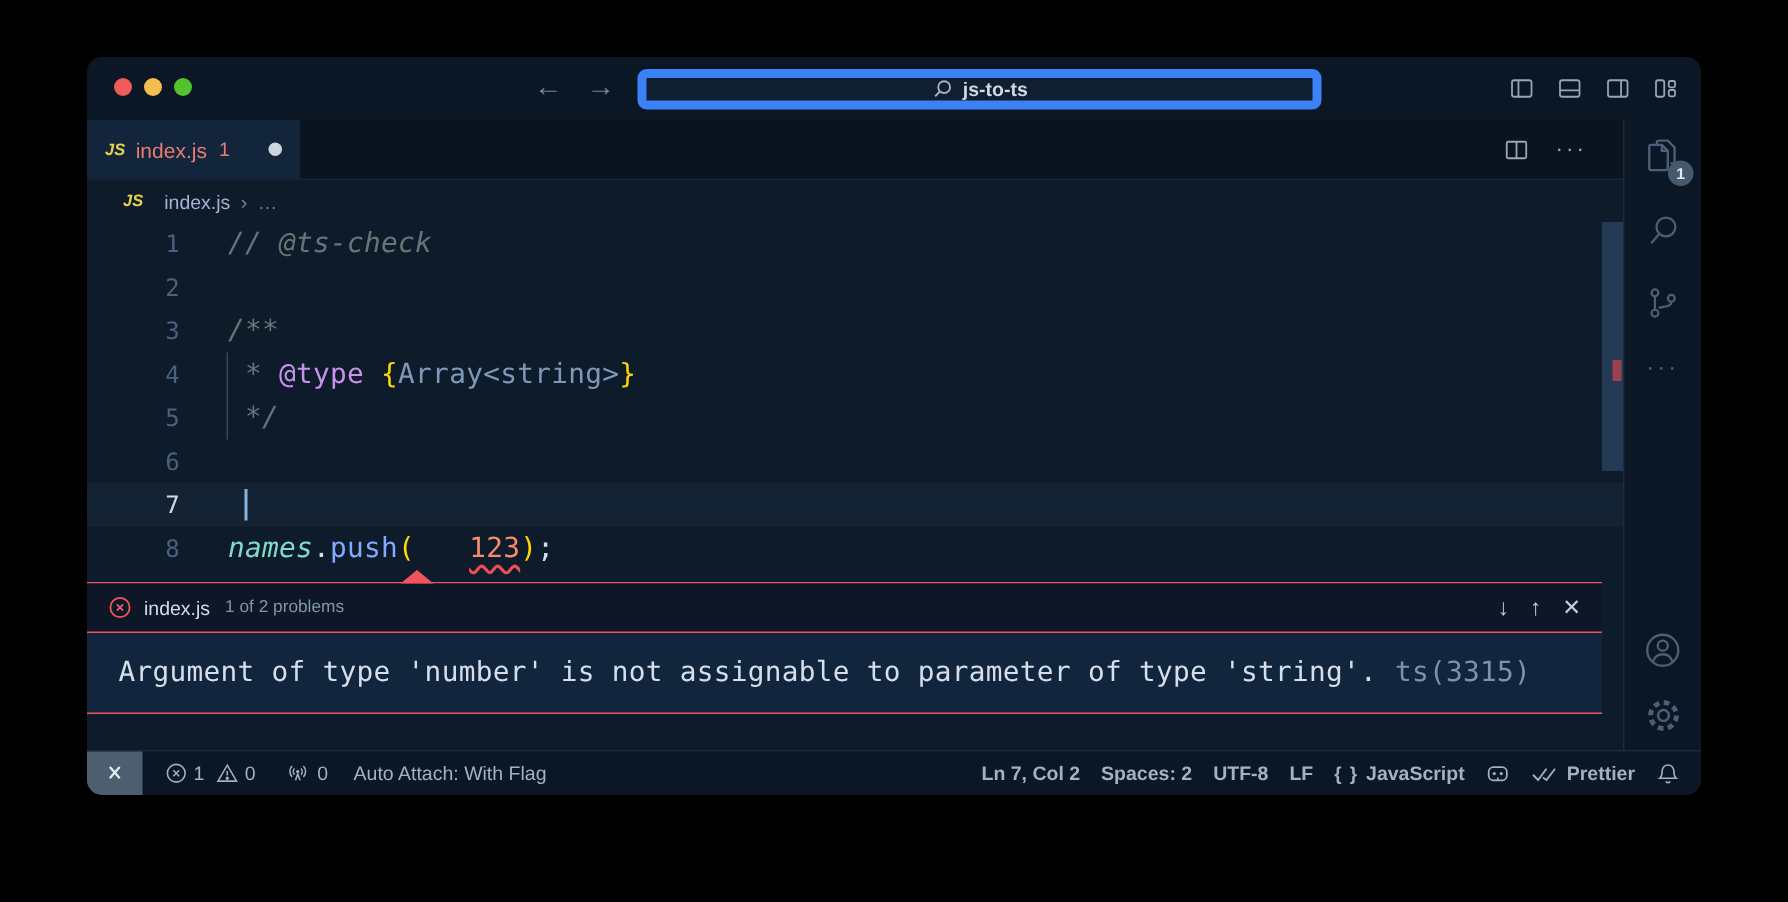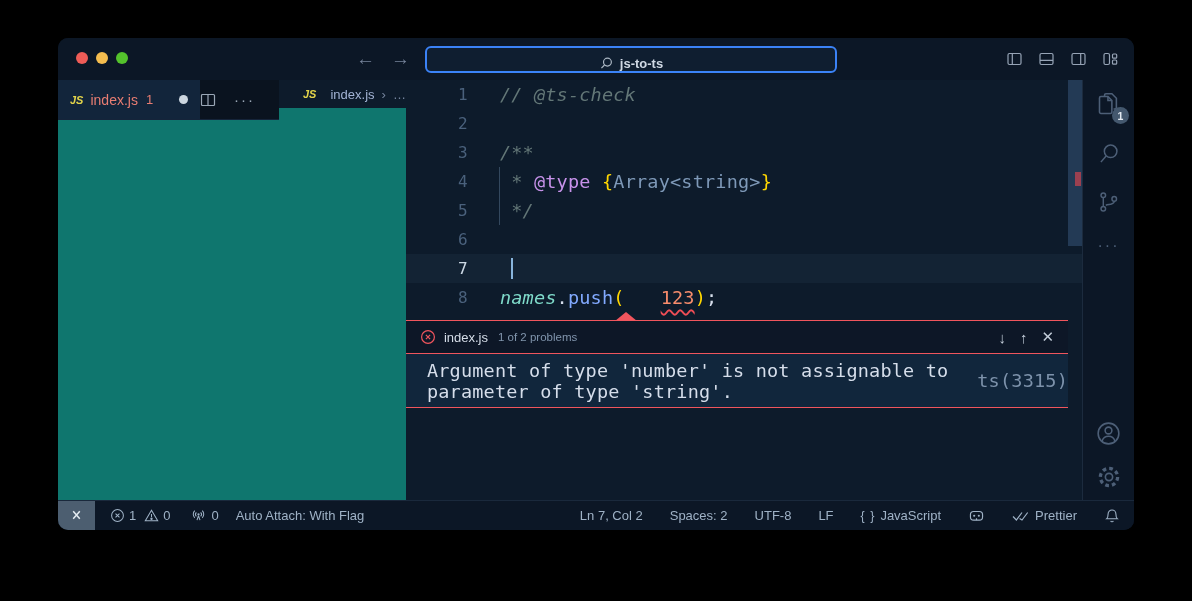--- a/index.html
+++ b/index.html
@@ -13,30 +13,30 @@
   
   .titlebar { height:42px; flex:none; position:relative; background:#0c1726; }
   .traffic { position:absolute; left:18px; top:14px; display:flex; gap:8px; }
   .light { width:12px; height:12px; border-radius:50%; }
   .light.red { background:#ee5c57; }
   .light.yellow { background:#f5bd4f; }
   .light.green { background:#54c22c; }
   .nav-arrows { position:absolute; left:298px; top:0; height:42px; display:flex; align-items:center; gap:16px;
     color:#76839a; font-size:19px; }
   .nav-arrows span { cursor:default; }
-  .cmd-center { position:absolute; left:367px; top:8px; width:412px; height:27px;
-    background:#0f1e30; border:2px solid #3b82f6; border-radius:6px;
-    display:flex; align-items:flex-end; justify-content:center; gap:6px;
+  .cmd-center { position:absolute; left:367px; top:8px; width:456px; height:27px;
+    background:#0f1e30; border:6px solid #3b82f6; border-radius:6px;
+    display:flex; align-items:flex-start; justify-content:center; gap:6px;
     color:#d0d9e4; font-size:13px; font-weight:bold; }
   .layout-icons { position:absolute; right:15px; top:0; height:42px; display:flex; align-items:center; gap:15px;
     color:#97a4b6; }
 
   
   .main { flex:1; display:flex; min-height:0; }
-  .editor-col { flex:1; display:flex; flex-direction:row; min-width:0; background:#0f766e; }
+  .editor-col { flex:1; display:flex; flex-direction:column; min-width:0; background:#0f766e; }
 
   .tabs-row { height:40px; flex:none; background:#0a131f; display:flex; align-items:stretch;
     border-bottom:1px solid #15243a; }
   .tab { width:142px; background:#12253b; display:flex; align-items:center; padding:0 12px;
     font-size:14px; color:#e87d72; }
   .js-badge { color:#e3d44a; font-weight:bold; font-size:11px; font-style:italic; margin-right:7px; }
   .tab .label { margin-right:8px; }
   .tab .err-count { font-size:13px; }
   .tab .dot { width:9px; height:9px; border-radius:50%; background:#ccd6df; margin-left:auto; }
   .editor-actions { margin-left:auto; display:flex; align-items:center; gap:18px; padding-right:24px;
@@ -102,21 +102,21 @@
     background:#44586e; color:#e2e9f0; font-size:10.5px; font-weight:bold;
     display:flex; align-items:center; justify-content:center; }
   .act-more { font-size:16px; letter-spacing:2px; color:#4d5f77; }
 
   
   .statusbar { height:30px; flex:none; background:#0c1726; border-top:1px solid #1a293c;
     display:flex; align-items:stretch; font-size:13px; color:#9fb2c6; }
   .remote-chip { width:37px; background:#4c5e70; display:flex; align-items:center; justify-content:center;
     color:#e6edf3; }
   .s-left { display:flex; align-items:center; gap:17px; padding-left:15px; }
-  .s-right { margin-left:auto; display:flex; align-items:center; gap:27px; padding-right:14px; }
+  .s-right { margin-left:auto; display:flex; align-items:center; gap:14px; padding-right:14px;font-weight:bold; }
   .s-item { display:flex; align-items:center; gap:5px; }
   .s-group { display:flex; align-items:center; gap:4px; }
   .s-group .num { margin-right:4px; }
   .braces { font-size:12.5px; letter-spacing:1px; }
 </style>
 </head>
 <body>
 
 <div class="window">
 

